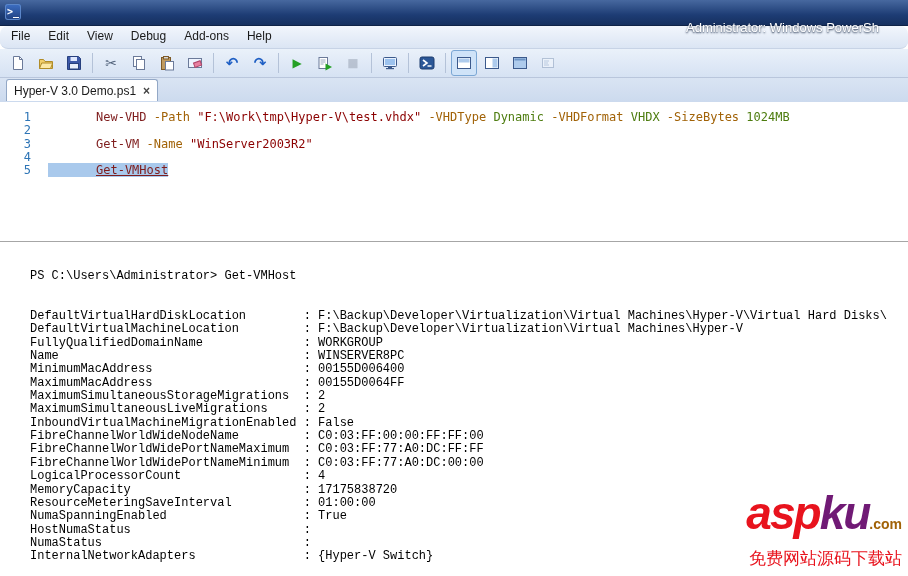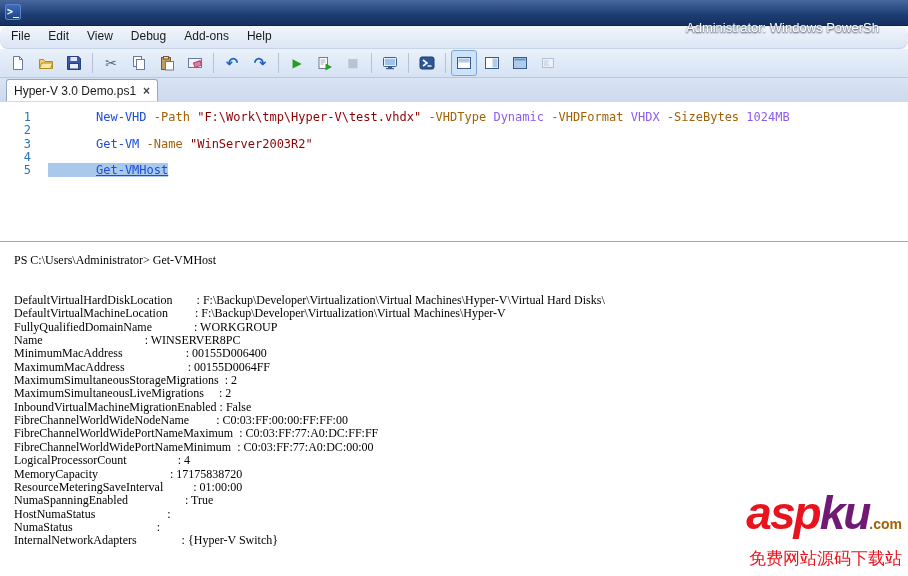--- a/index.html
+++ b/index.html
@@ -30,30 +30,30 @@
   
   .tabstrip{height:24px;background:linear-gradient(#d9e4f3,#ccdaee);display:flex;align-items:center;padding-left:6px;border-bottom:1px solid #fff;}
   .tab{height:21px;background:#fff;border:1px solid #93a8c6;border-bottom:none;border-radius:3px 3px 0 0;display:flex;align-items:center;padding:0 7px;font-size:12px;color:#1a1a1a;}
   .tab-close{margin-left:7px;color:#444;font-size:12px;font-weight:bold;line-height:12px;}
 
   
   .editor{height:138px;background:#fff;display:flex;font-family:"DejaVu Sans Mono",monospace;font-size:12px;line-height:13.3px;overflow:hidden;}
   .gutter{width:46px;padding-top:8px;text-align:right;color:#2e75b6;flex:none;}
   .gutter .ln{padding-right:15px;}
   .code{padding-top:8px;padding-left:2px;white-space:pre;}
-  .tok-cmdlet{color:#1d4ed8;padding-left:48px;}
+  .tok-cmdlet{color:#7f1d1d;padding-left:48px;}
   .tok-param{color:#a16207;}
   .tok-string{color:#8b0000;}
-  .tok-value{color:#8b5cf6;}
+  .tok-value{color:#4d7c0f;}
   .tok-plain{color:#000;}
   .sel{background:#a9c9ec;text-decoration:underline;}
 
   
   .console{height:338px;background:#fff;border-top:1px solid #a6a6a6;overflow:hidden;}
-  .console-pre{margin:0;padding:12px 0 0 14px;font-family:Liberation Serif, serif;font-size:12px;line-height:13.35px;color:#000;white-space:pre;}
+  .console-pre{margin:16px;padding:12px 0 0 14px;font-family:Liberation Mono, monospace;font-size:12px;line-height:13.35px;color:#000;white-space:pre;}
 
   
   .watermark{position:absolute;right:6px;bottom:6px;text-align:right;pointer-events:none;}
   .wm-logo{line-height:44px;white-space:nowrap;}
   .wm-asp{color:#e8131d;font:italic bold 46px "Liberation Sans",sans-serif;letter-spacing:-2px;}
   .wm-ku{color:#701a75;font:italic bold 46px "Liberation Sans",sans-serif;letter-spacing:-2px;margin-top:42px;}
   .wm-com{color:#a16207;font:bold 14px "Liberation Sans",sans-serif;}
   .wm-cn{color:#e8131d;font-size:17px;margin-top:1px;}
 </style>
 </head>

